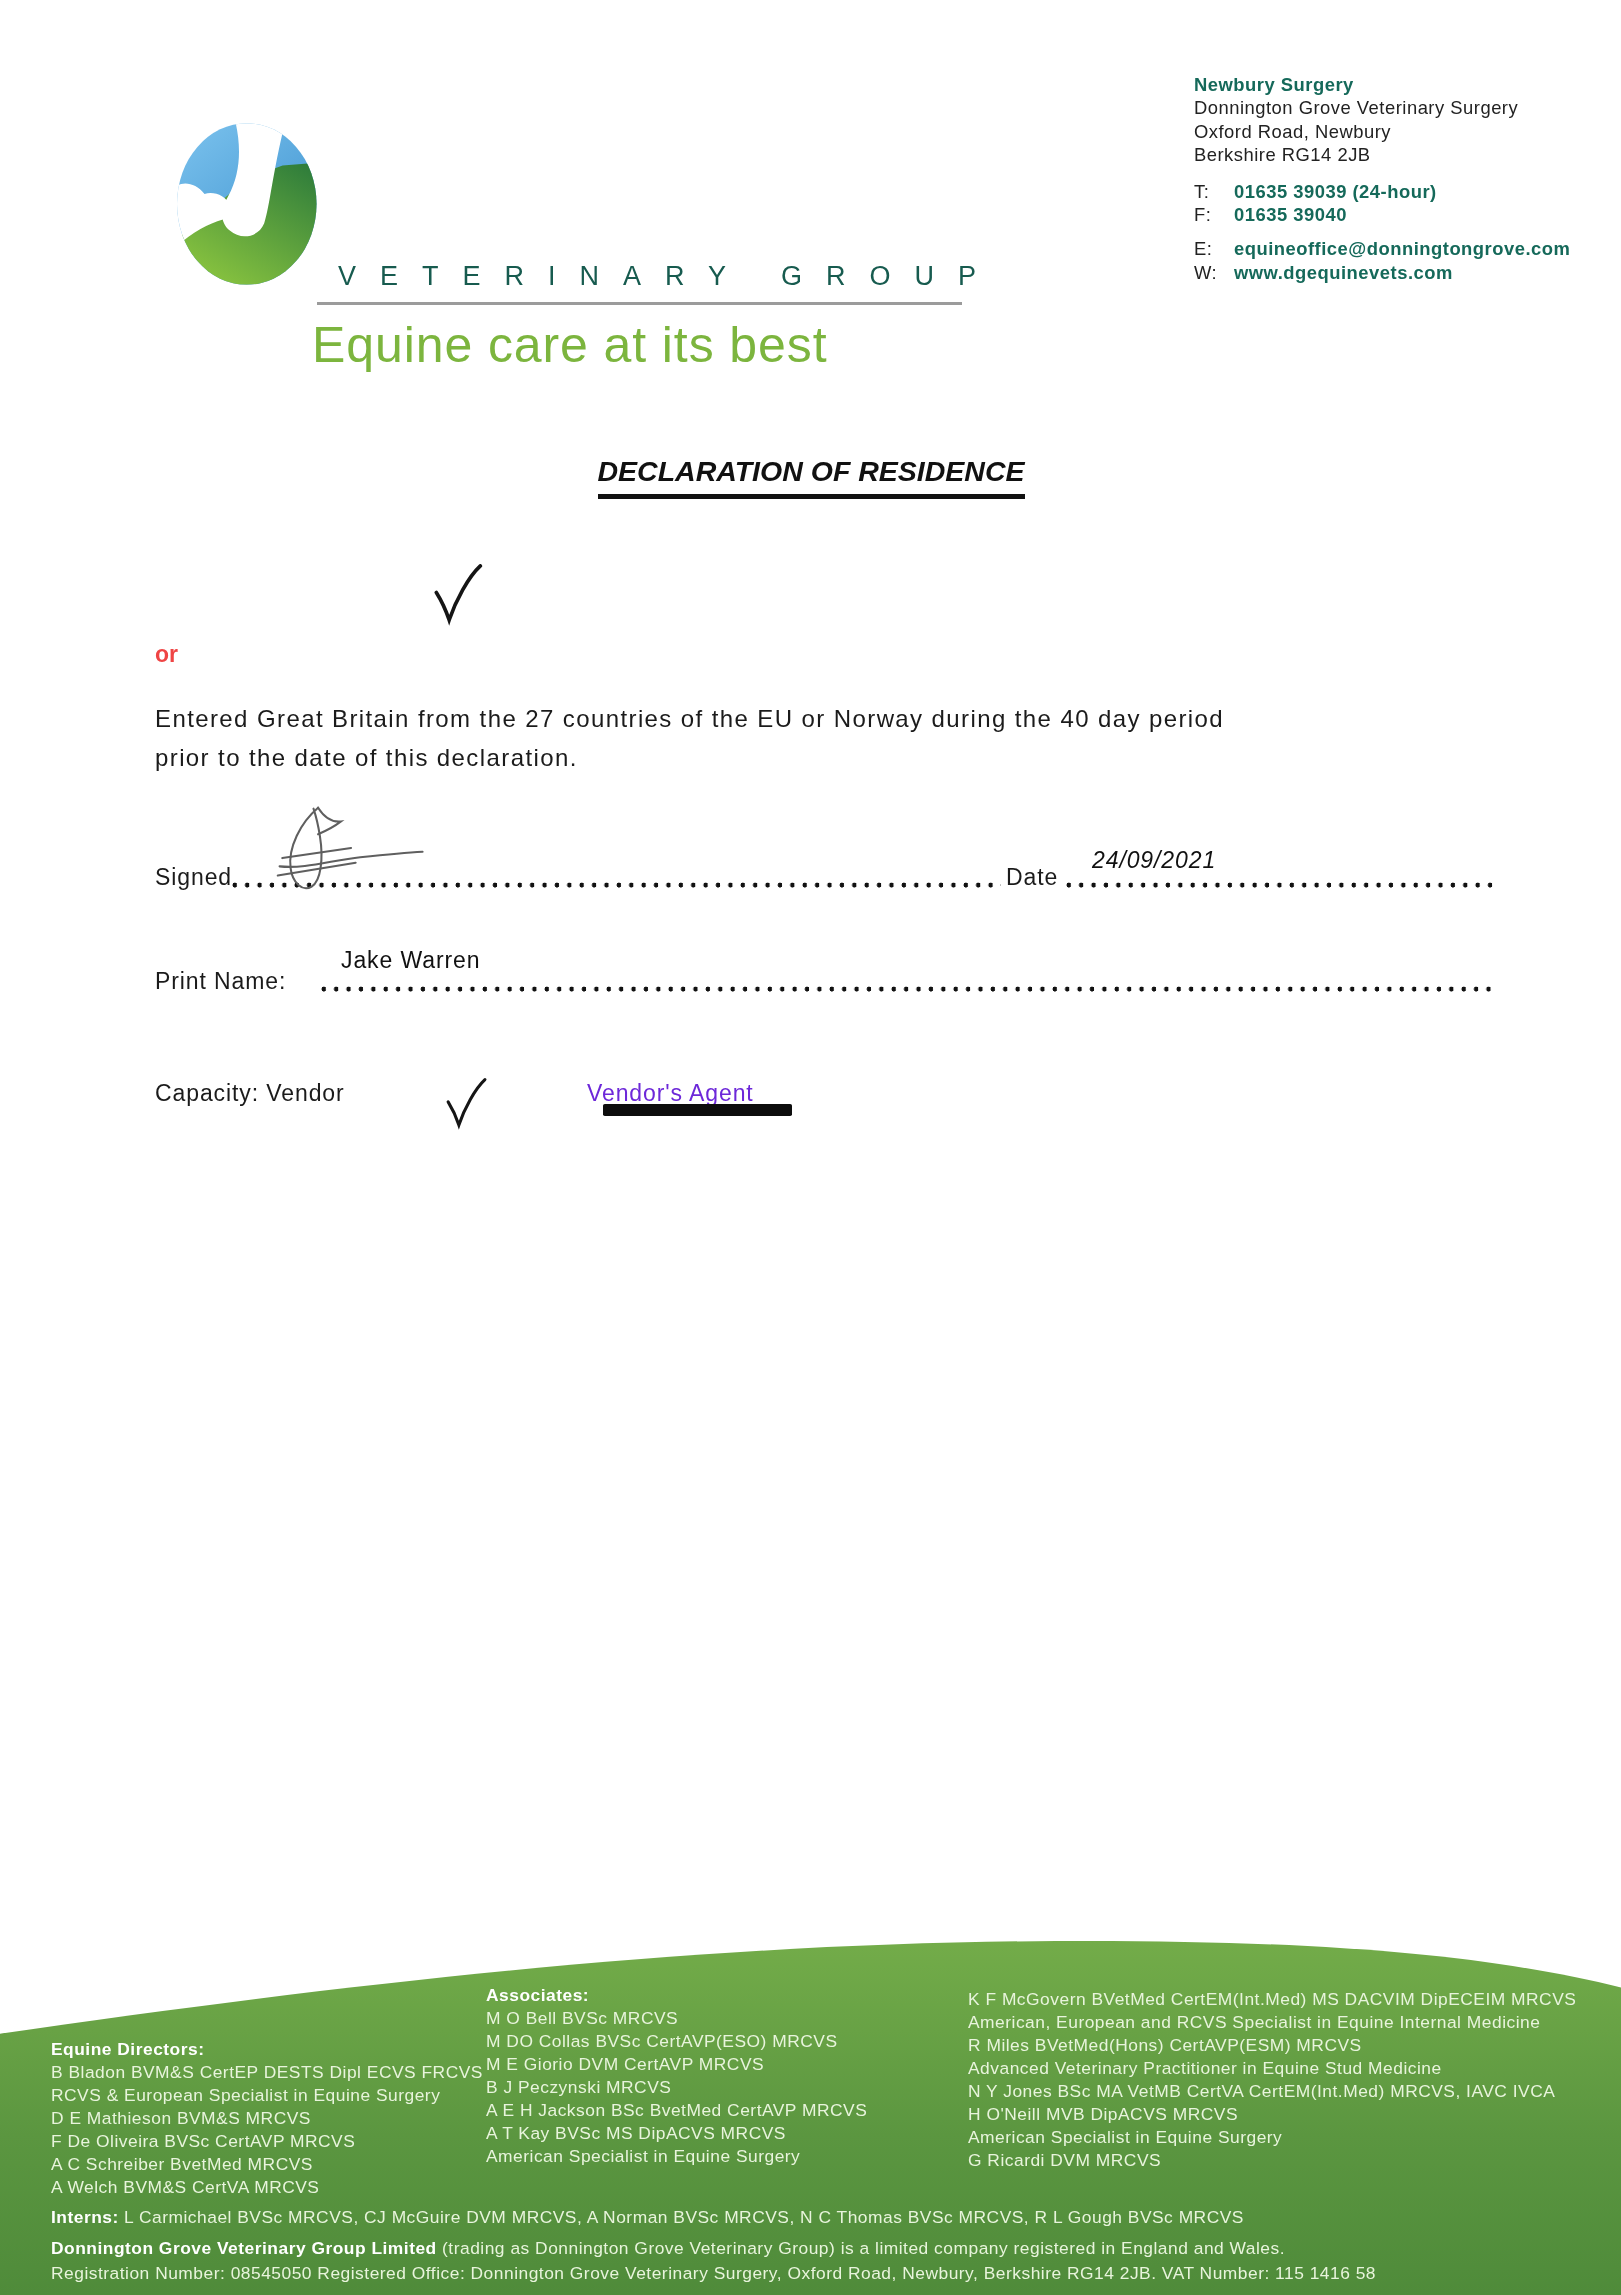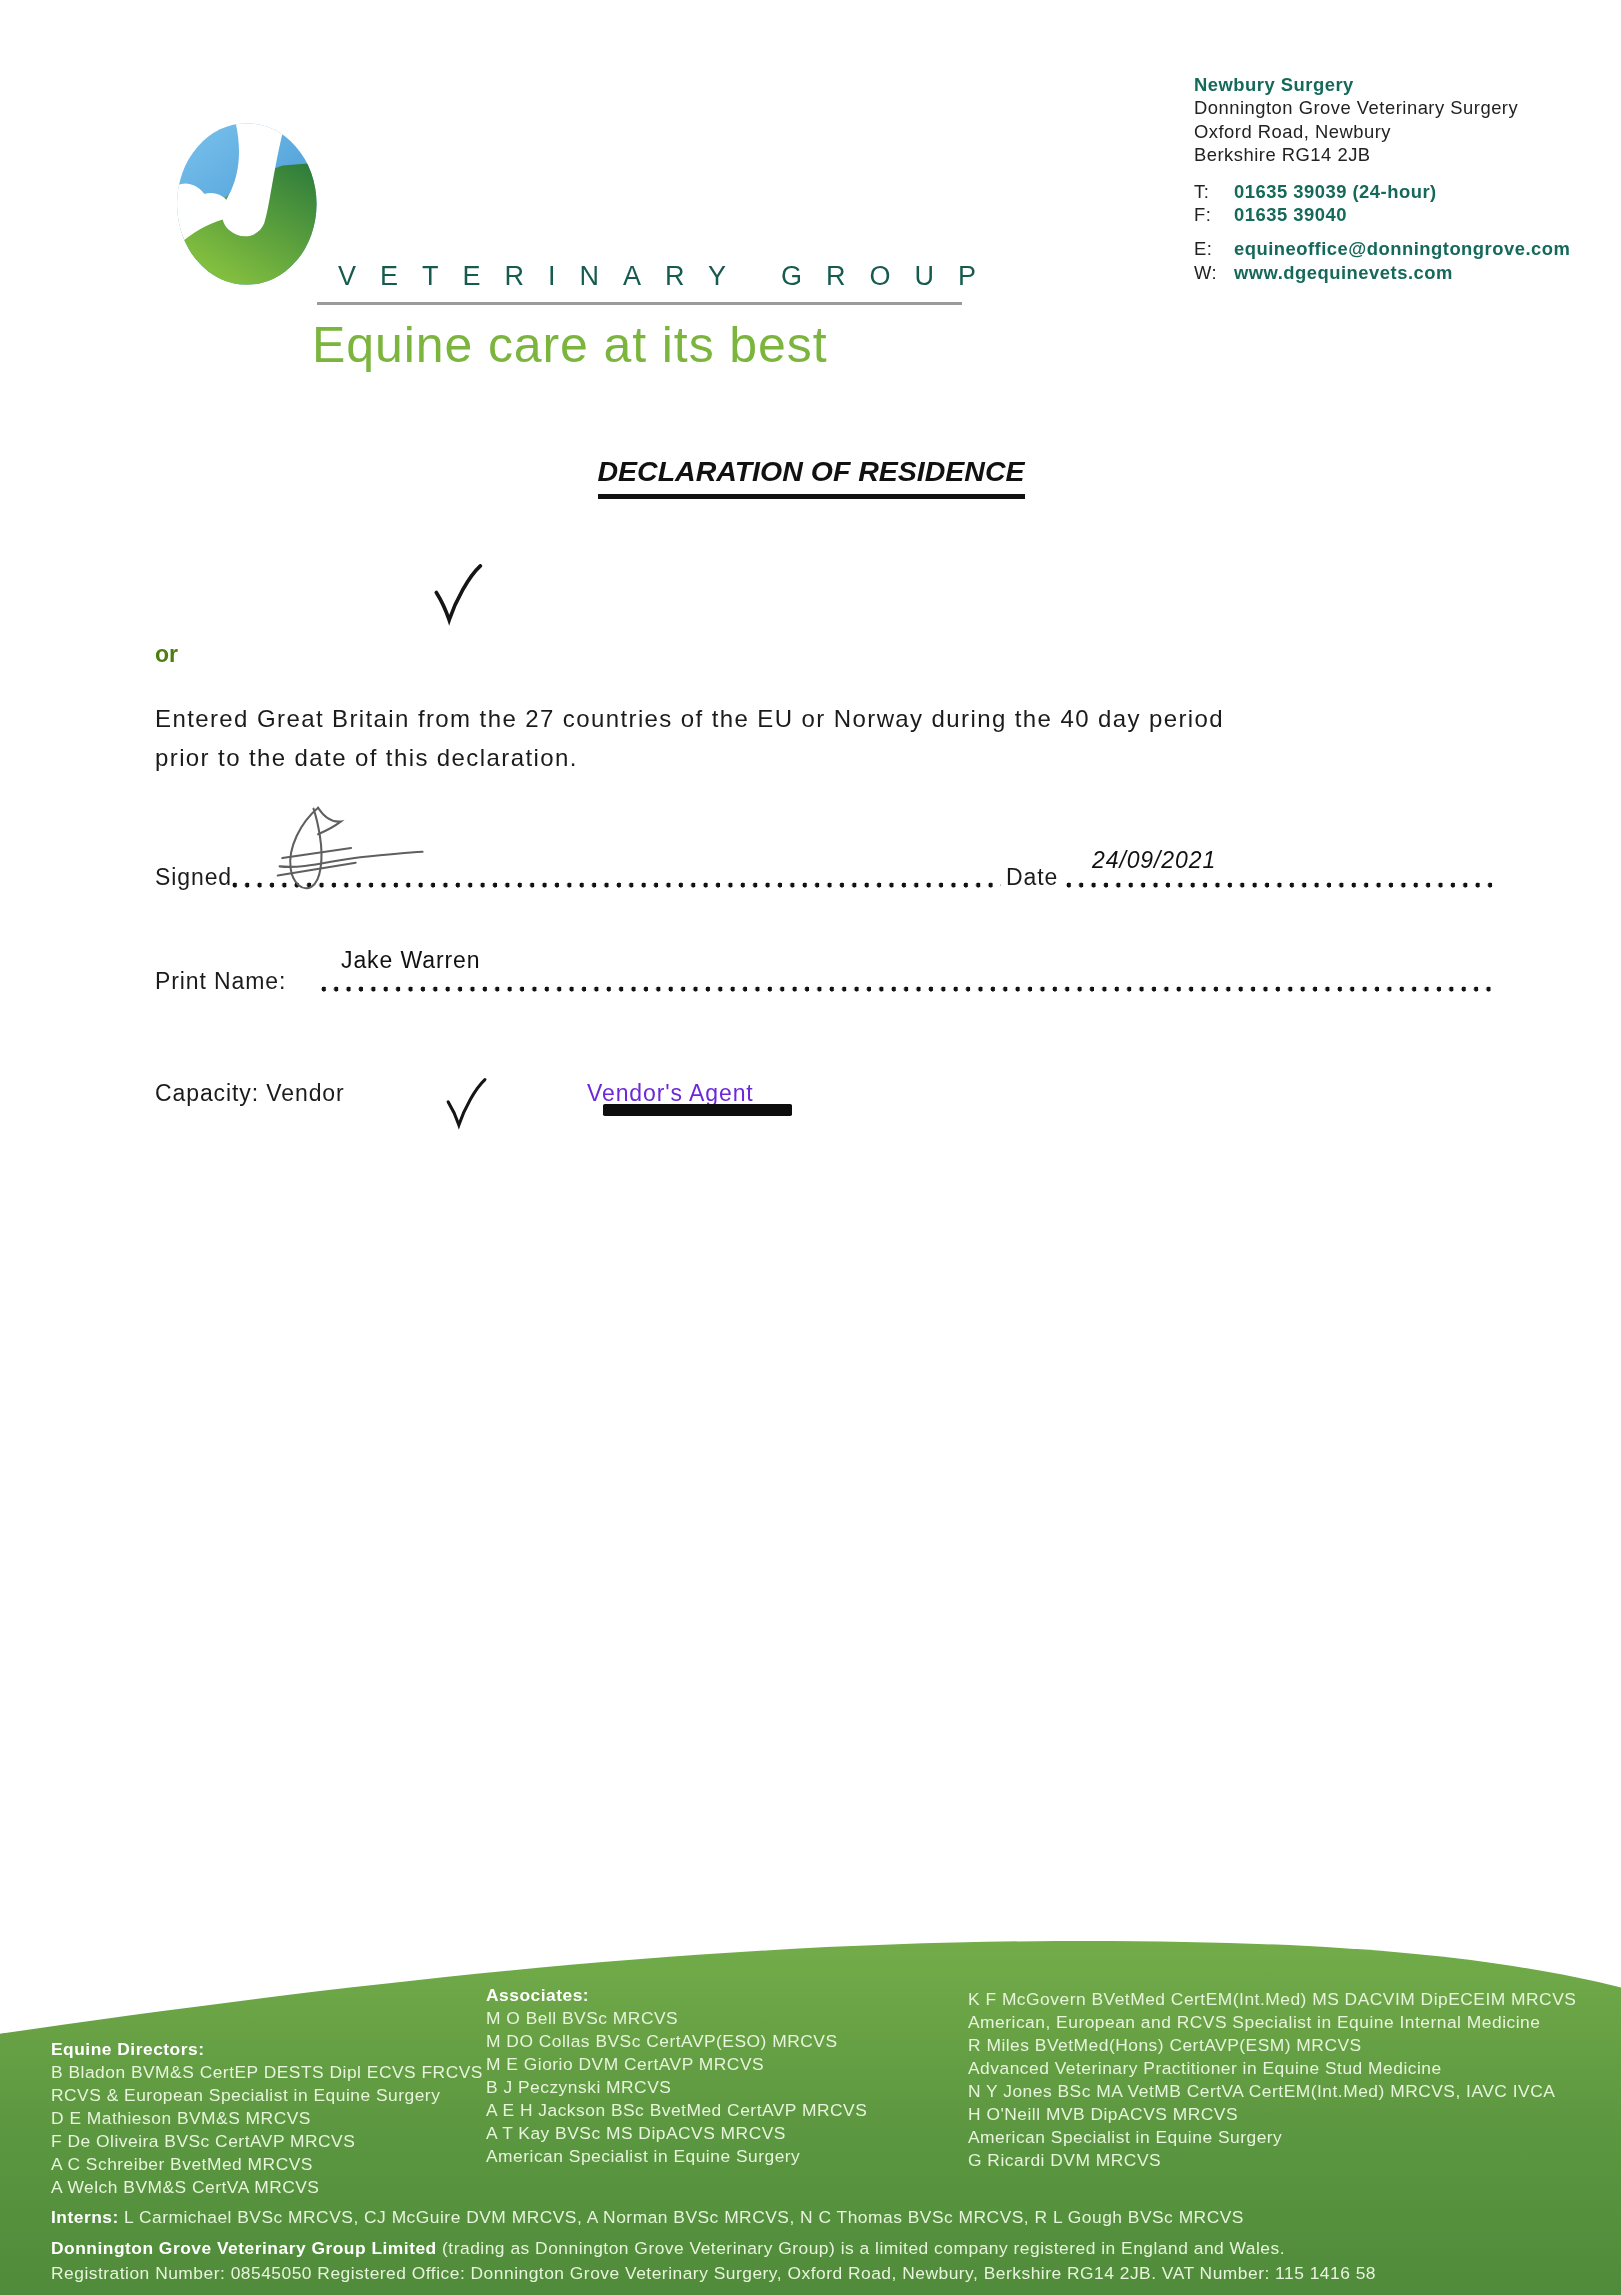--- a/index.html
+++ b/index.html
@@ -28,21 +28,21 @@
   .tagline{position:absolute;left:312px;top:316px;font-size:50px;letter-spacing:0.9px;color:#7cb53e;}
   
   .title-wrap{position:absolute;left:0;top:455px;width:100%;text-align:center;}
   .title{display:inline-block;font-size:28.5px;font-weight:bold;letter-spacing:0px;color:#111;
          border-bottom:5px solid #111;padding-bottom:5.5px;font-style:italic;}
   
   .para{position:absolute;left:155px;width:1329px;font-size:24px;line-height:39px;
         letter-spacing:1.4px;color:#1b1b1b;white-space:pre-line;}
   .p1{top:520px;}
   .p2{top:699px;}
-  .or{position:absolute;left:155px;top:641px;font-size:23px;font-weight:bold;color:#4d7c0f;}
+  .or{position:absolute;left:155px;top:641px;font-size:23px;font-weight:bold;color:#ef4444;}
   
   .formlabel{position:absolute;font-size:23px;letter-spacing:0.9px;color:#1b1b1b;}
   .dots{position:absolute;height:5.5px;
         background:radial-gradient(circle at 2.8px 2.8px,#111 2.1px,rgba(0,0,0,0) 2.5px);
         background-size:12.4px 5.5px;background-repeat:repeat-x;}
   .handval{position:absolute;font-size:23px;letter-spacing:0.9px;color:#111;}
   .strike-wrap{position:absolute;left:571px;top:1080px;font-size:23px;letter-spacing:0.9px;color:#6d28d9;margin-left:16px;}
   .strike-bar{position:absolute;left:15.6px;top:24px;width:189px;height:12px;background:#0d0d0d;border-radius:1.8px;}
   .check{position:absolute;}
   .sig{position:absolute;left:264px;top:804px;}

